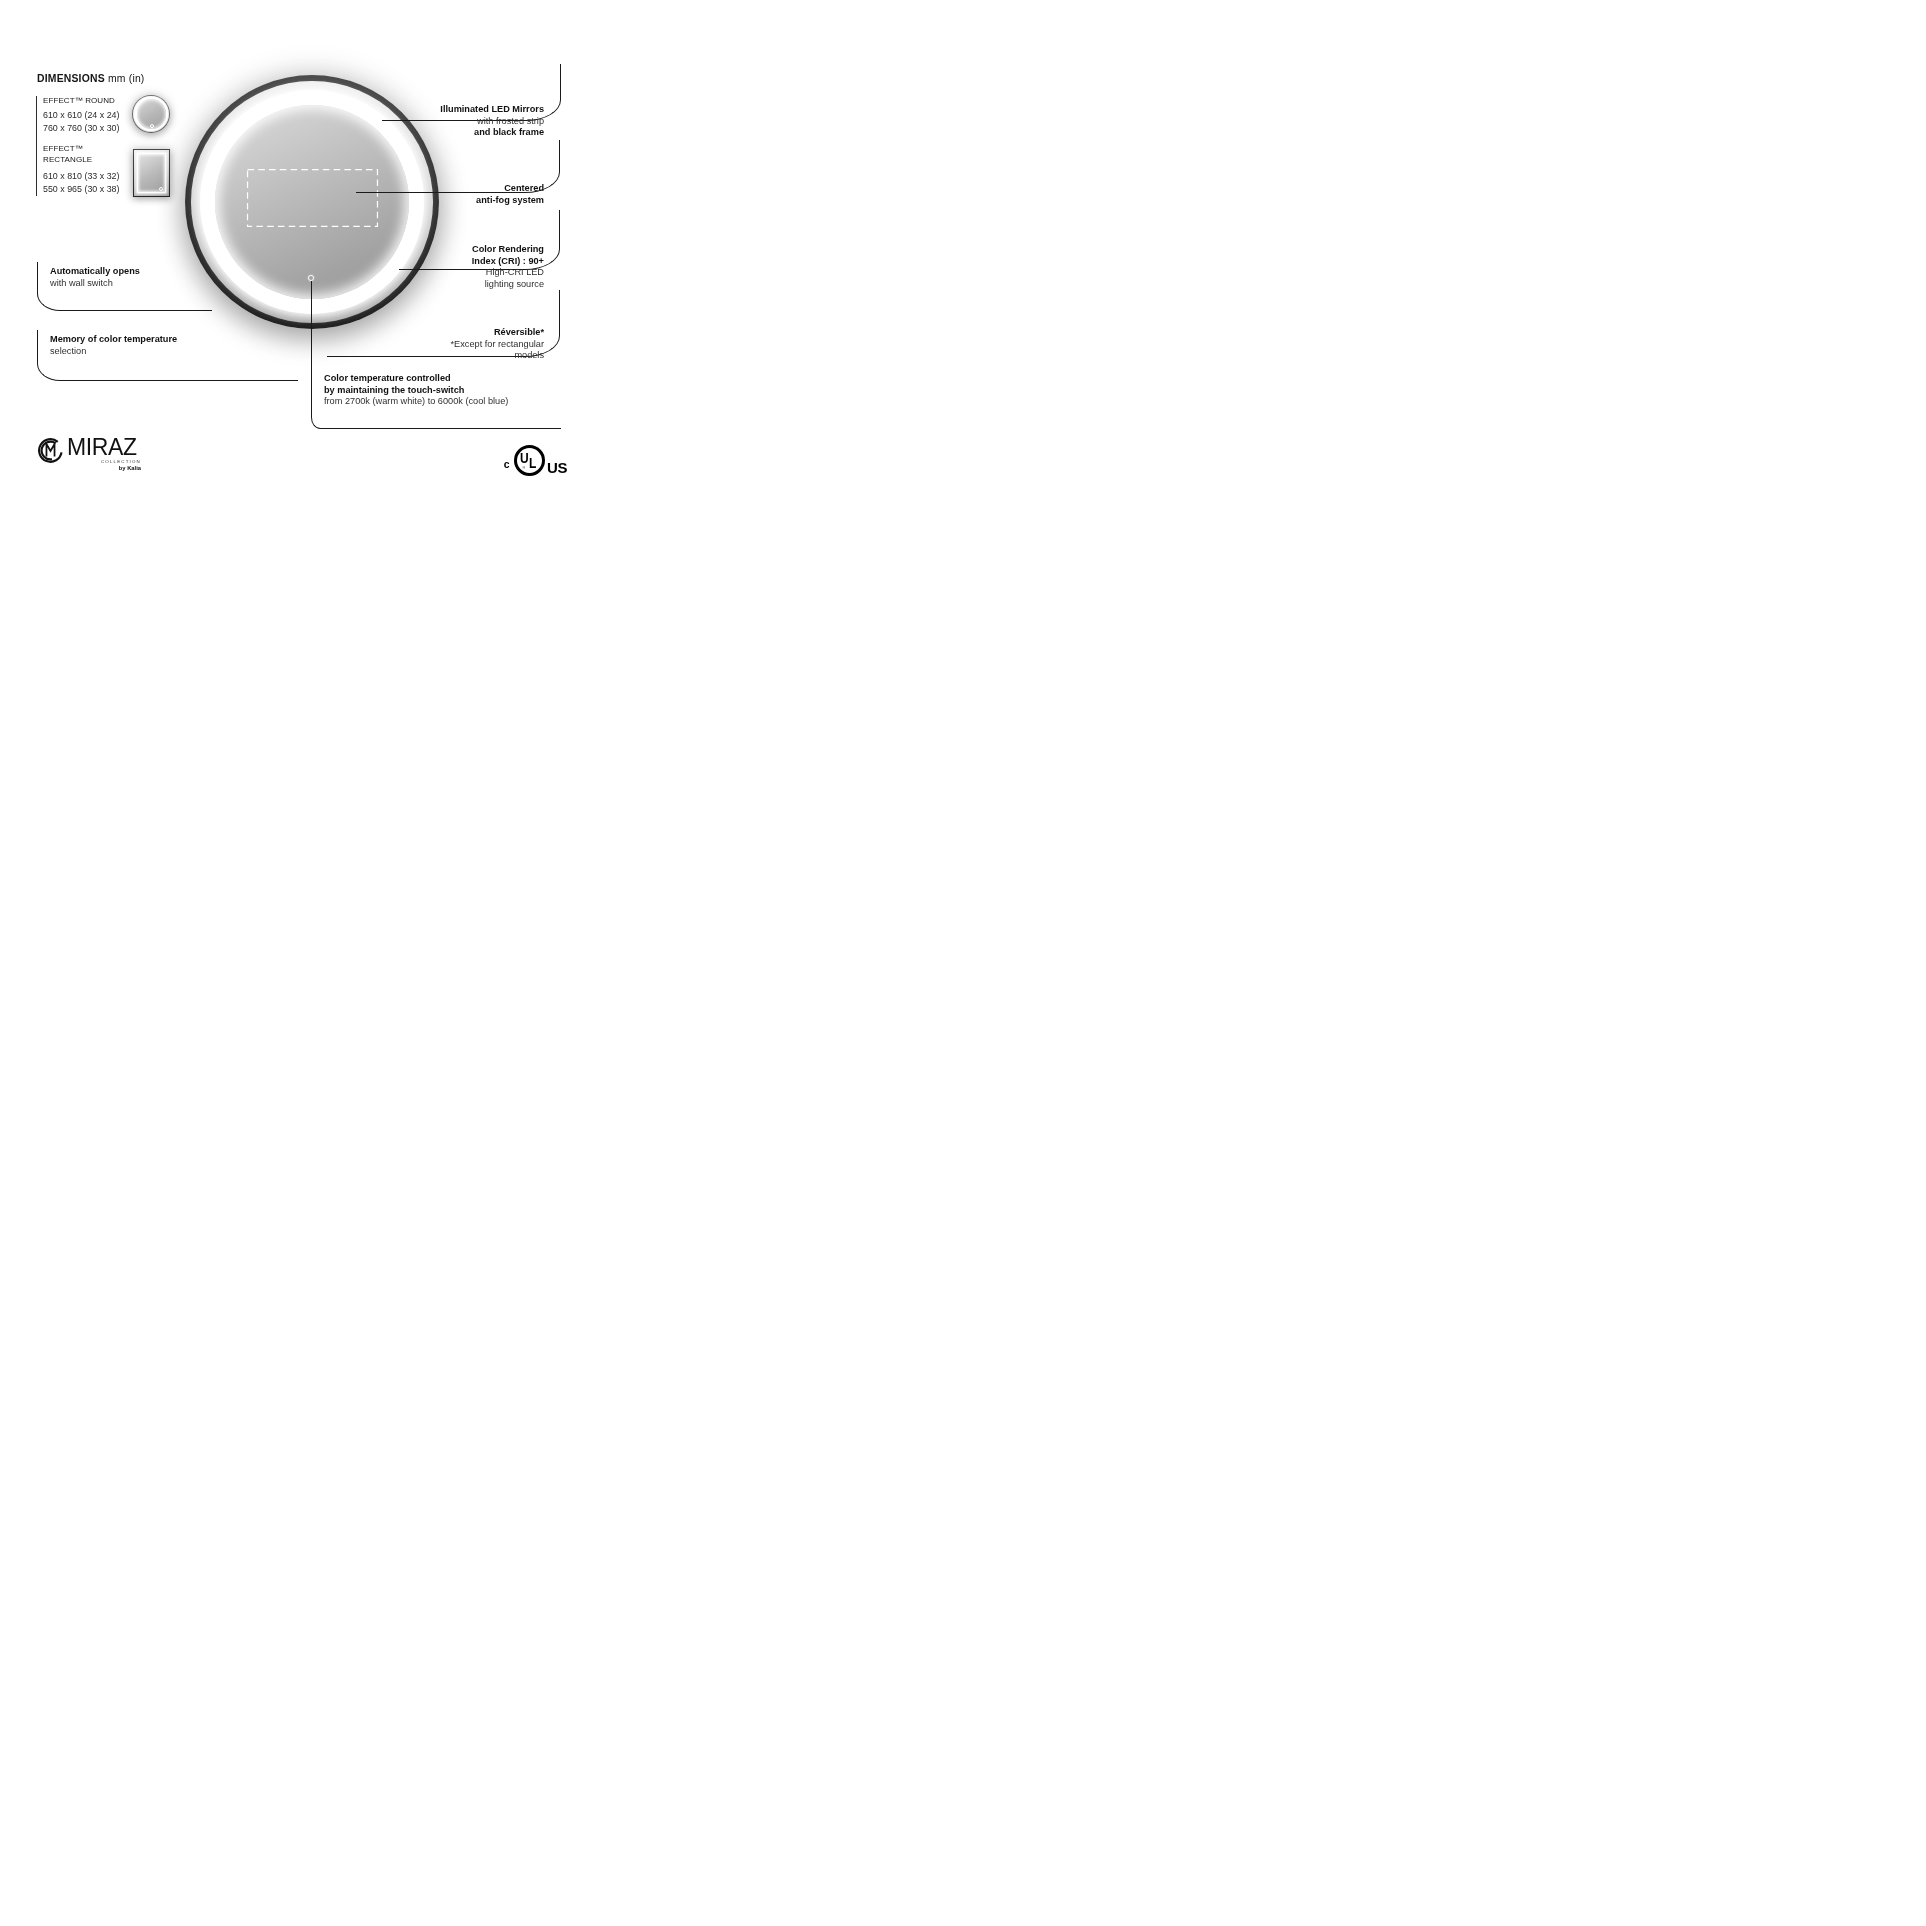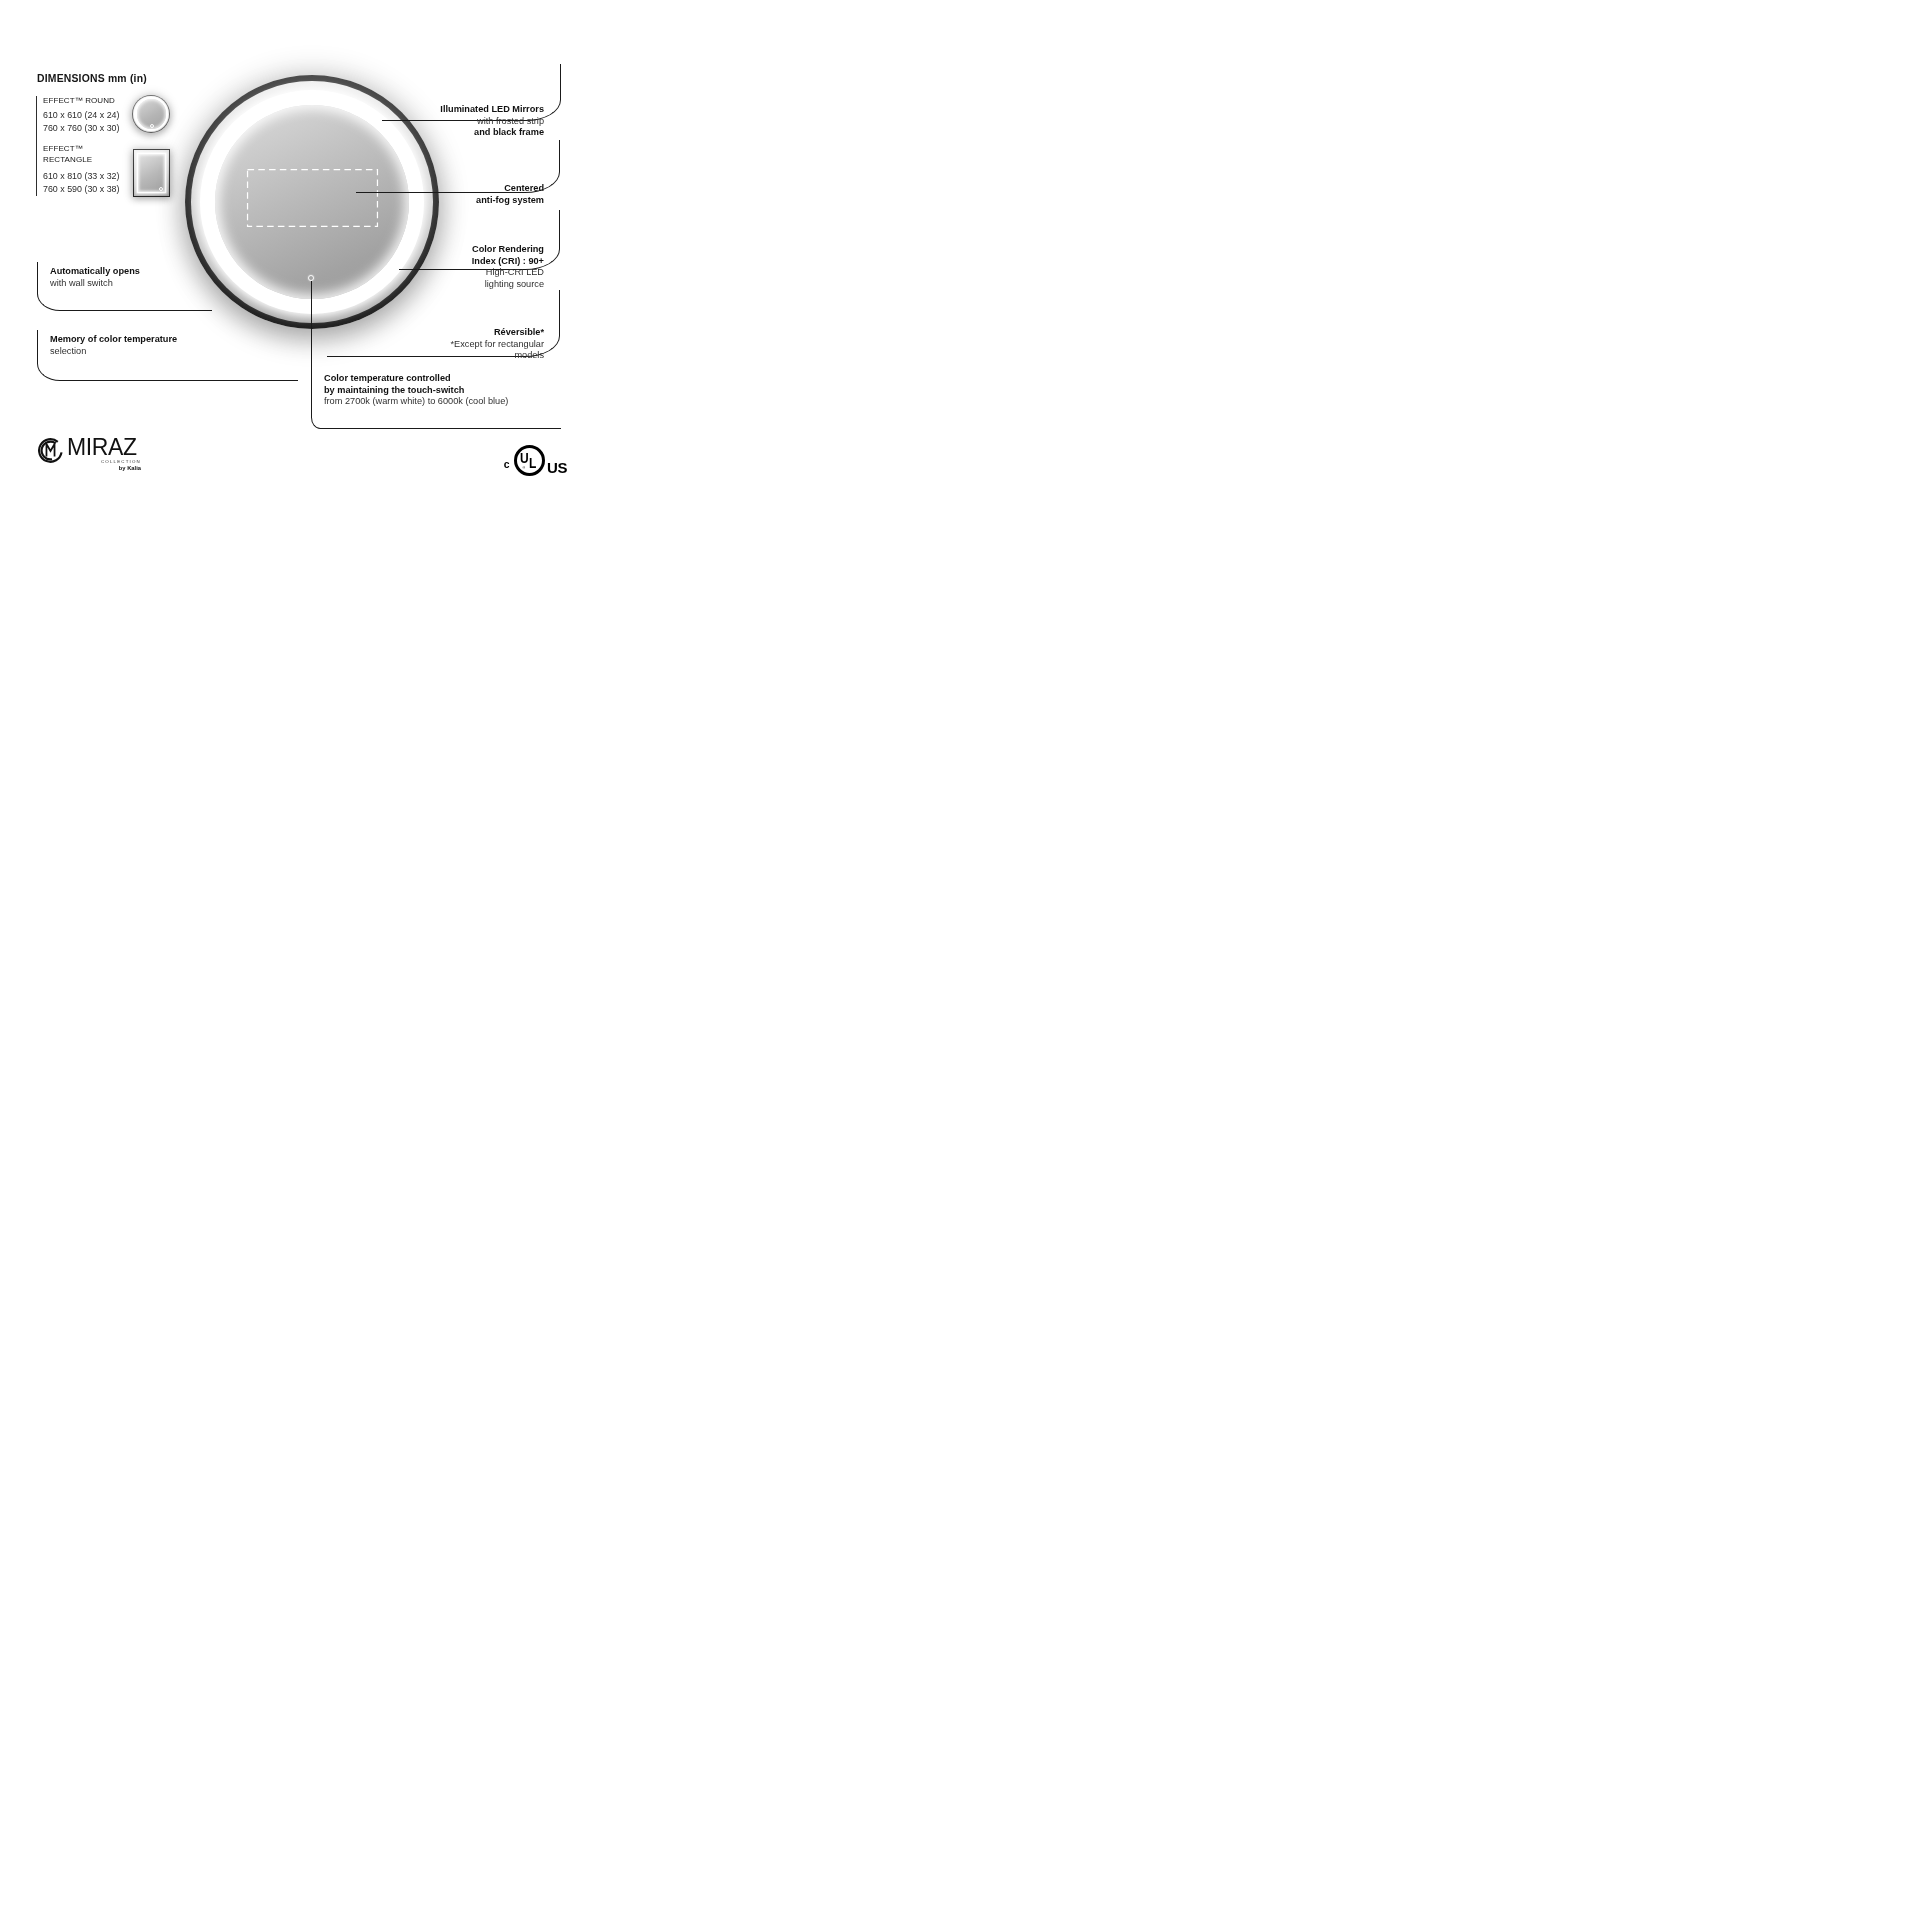--- a/index.html
+++ b/index.html
@@ -3,21 +3,21 @@
 <meta charset="utf-8">
 <style>
   html,body { margin:0; padding:0; background:#fff; }
   #page {
     position:relative; width:594px; height:514px; background:#ffffff;
     font-family:"Liberation Sans", sans-serif; color:#161616; overflow:hidden;
   }
   
   .dim-title { position:absolute; left:37px; top:73px; font-size:10.4px; letter-spacing:0.2px; }
   .dim-title .main { font-weight:700; }
-  .dim-title .unit { font-weight:700; }
+  .dim-title .unit { font-weight:400; }
   .v-divider { position:absolute; left:36px; top:96px; width:0.8px; height:100px; background:#2e2e2e; }
   .product-label { position:absolute; left:43px; font-size:8px; font-weight:400; letter-spacing:0.1px; line-height:10.8px; }
   .product-sizes { position:absolute; left:43px; font-size:8.9px; font-weight:400; color:#2b2b2b; line-height:13px; }
 
   
   .thumb-round { position:absolute; left:132px; top:95px; width:38px; height:38px; border-radius:50%;
     background:linear-gradient(180deg,#4a4a4a,#262626); box-shadow:0 2.3px 7px rgba(0,0,0,.28), 0 0 10px 2.3px rgba(0,0,0,.10); }
   .thumb-round .tr-outer { position:absolute; left:1.2px; right:1.2px; top:1.2px; bottom:1.2px; border-radius:50%;
     background:linear-gradient(180deg,#f2f2f2,#cfcfcf 60%,#b0b0b0); }
   .thumb-round .tr-led { position:absolute; left:2.3px; right:2.3px; top:2.3px; bottom:2.3px; border-radius:50%;
@@ -104,21 +104,21 @@
     <div class="tr-face"></div>
     <div class="tr-dot"></div>
   </div>
 
   <div class="product-label" style="top:144px;">
     <div>EFFECT™</div>
     <div>RECTANGLE</div>
   </div>
   <div class="product-sizes" style="top:170px;">
     <div>610 x 810 (33 x 32)</div>
-    <div>760 x 590 (30 x 38)</div>
+    <div>550 x 965 (30 x 38)</div>
   </div>
 
   <div class="thumb-rect">
     <div class="rt-outer"></div>
     <div class="rt-led"></div>
     <div class="rt-face"></div>
     <div class="rt-dot"></div>
   </div>
 
   <div class="mirror">

